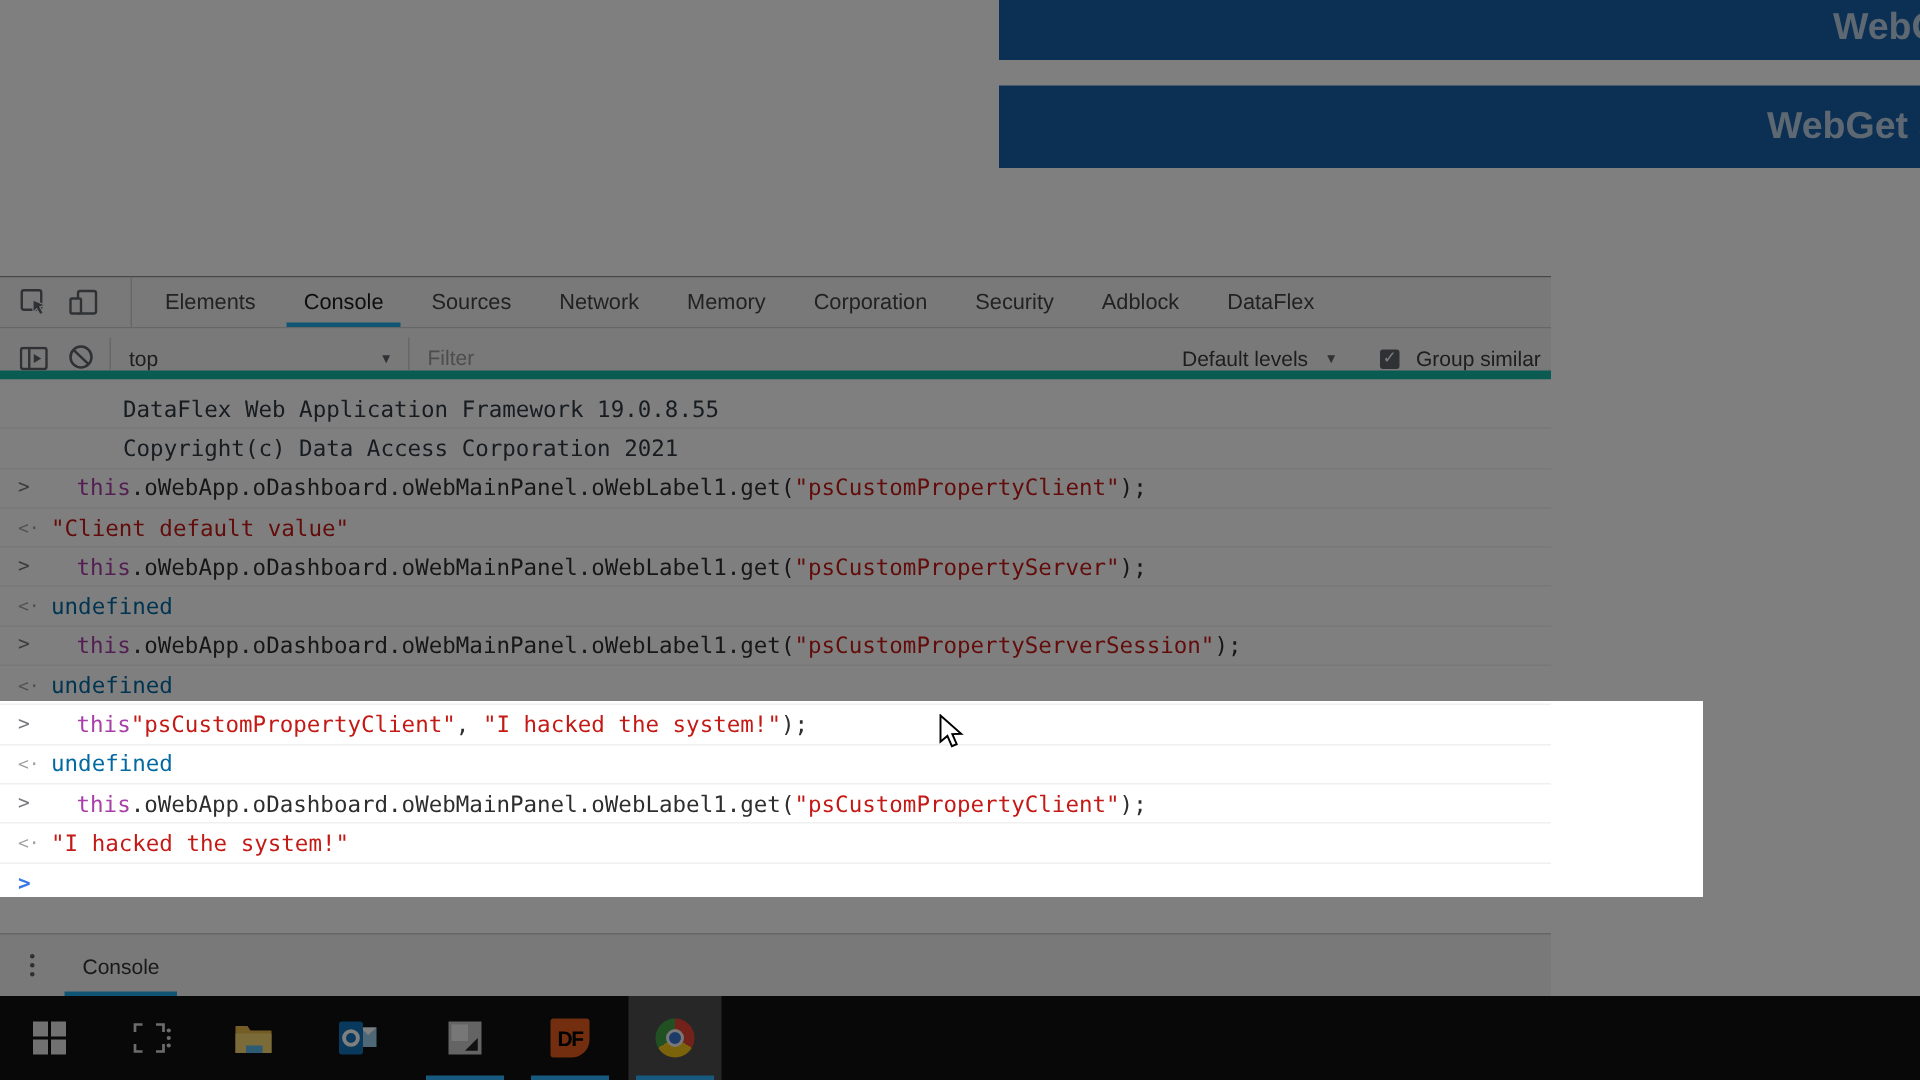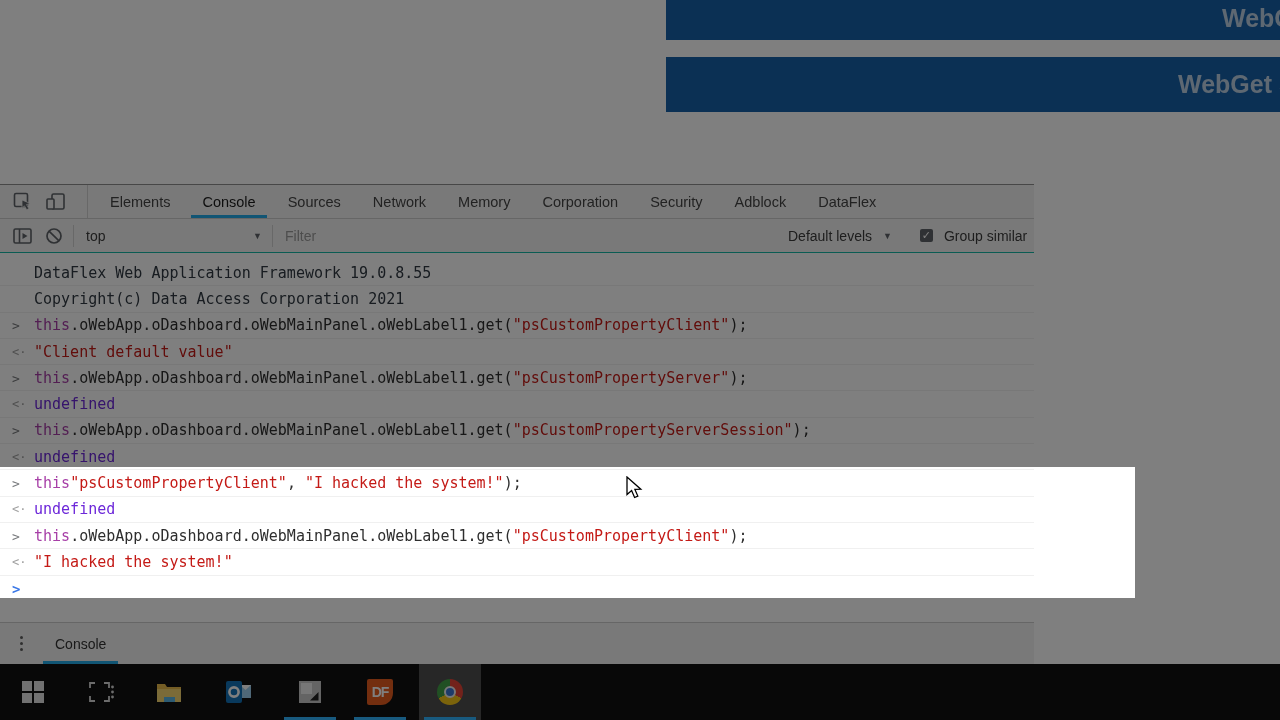--- a/index.html
+++ b/index.html
@@ -18,58 +18,58 @@
   
   .devtools{position:absolute;top:184px;left:0;width:1034px;height:480px;background:#fff;border-top:1px solid #8f8f8f;box-sizing:border-box;}
   .tabbar{height:34px;background:#f3f3f3;border-bottom:1px solid #ccc;display:flex;align-items:stretch;box-sizing:border-box;}
   .tabicons{display:flex;align-items:center;width:88px;border-right:1px solid #d0d0d0;box-sizing:border-box;}
   .tabicons svg{margin-left:13px;}
   .tab{display:flex;align-items:center;padding:0 16px;font-size:14.5px;color:#454545;position:relative;cursor:default;}
   .tab:first-of-type{margin-left:6px;}
   .tab.active{color:#1a1a1a;}
   .tab.active::after{content:"";position:absolute;left:5px;right:5px;bottom:0;height:3px;background:#23aae8;}
 
-  .toolbar{height:34px;background:#f3f3f3;border-bottom:1px solid #14b8a6;display:flex;align-items:center;box-sizing:border-box;position:relative;font-size:14px;color:#3c3c3c;}
+  .toolbar{height:34px;background:#f3f3f3;border-bottom:6px solid #14b8a6;display:flex;align-items:flex-end;box-sizing:border-box;position:relative;font-size:14px;color:#3c3c3c;}
   .tb-sep{width:1px;height:22px;background:#d0d0d0;margin:0 10px;}
   .tb-icon{margin-left:13px;display:flex;align-items:center;}
   .context{width:176px;display:flex;justify-content:space-between;align-items:center;margin-left:2px;}
   .caret{font-size:9px;color:#5f6368;}
   .filter-input{border:none;background:transparent;outline:none;font-size:14px;color:#333;width:300px;font-family:"Liberation Sans",sans-serif;}
   .filter-input::placeholder{color:#9a9a9a;}
   .levels-cluster{position:absolute;left:788px;display:flex;align-items:center;gap:11px;}
   .checkbox{width:13px;height:13px;background:#5f6368;border-radius:2px;color:#fff;font-size:11px;line-height:13px;text-align:center;display:inline-block;}
 
   
   .console-output{position:absolute;top:68px;left:0;right:0;bottom:42px;background:#fff;overflow:hidden;
                   font-family:"DejaVu Sans Mono",monospace;font-size:15px;padding-top:7px;}
   .crow{height:26.3px;box-sizing:border-box;border-bottom:1px solid #f0f0f0;display:flex;align-items:center;
         padding-left:34px;position:relative;white-space:pre;}
   .crow .gutter{position:absolute;left:12px;top:50%;transform:translateY(-50%);font-size:13px;color:#77797c;}
   .crow.result .gutter{color:#a0a0a0;font-size:12px;}
   .crow.prompt{border-bottom:none;}
   .crow.prompt .gutter{color:#3b78e7;font-weight:bold;font-size:14px;}
   .seg-p{color:#2e2e2e;}
-  .seg-k{color:#a73fa7;}
+  .seg-k{color:#a73fa7;margin-left:17px;}
   .seg-s{color:#c41a16;}
-  .seg-m{color:#6d28d9;}
-  .crow.info span{color:#303942;}
+  .seg-m{color:#0369a1;}
+  .crow.info span{color:#303942;margin-left:48px;}
 
   
   .drawer{position:absolute;left:0;right:0;bottom:0;height:42px;background:#f3f3f3;border-top:1px solid #ccc;display:flex;align-items:stretch;box-sizing:border-box;}
   .kebab{display:flex;flex-direction:column;justify-content:center;gap:3px;margin-left:20px;}
   .kebab i{width:3px;height:3px;border-radius:50%;background:#5f5f5f;}
   .drawer-tab{margin-left:18px;display:flex;align-items:center;padding:0 14px;font-size:14px;color:#333;position:relative;}
   .drawer-tab::after{content:"";position:absolute;left:2px;right:2px;bottom:0;height:3px;background:#23aae8;}
 
   
   .taskbar{position:absolute;left:0;bottom:0;width:1280px;height:56px;background:#101010;}
   .tile{position:absolute;top:0;width:62px;height:56px;display:flex;align-items:center;justify-content:center;}
   .tile.active{background:#4e4e4e;}
   .runline{position:absolute;left:5px;right:5px;bottom:0;height:3px;background:#30b4ff;}
-  .df-icon{width:26px;height:26px;background:#e65c1e;border-radius:2px 2px 12px 2px;color:#ffffff;font-weight:bold;
+  .df-icon{width:26px;height:26px;background:#e65c1e;border-radius:2px 2px 12px 2px;color:#000000;font-weight:bold;
            font-size:14px;letter-spacing:-1px;display:flex;align-items:center;justify-content:center;}
   .chrome-icon{width:26px;height:26px;border-radius:50%;position:relative;
       background:conic-gradient(#e64437 0 120deg,#f7c617 120deg 240deg,#43a047 240deg 360deg);}
   .chrome-icon::after{content:"";position:absolute;left:7px;top:7px;width:8px;height:8px;border-radius:50%;
       background:#3b77d2;border:2px solid #f1f1f1;}
 
   
   .spotlight{position:absolute;left:0;top:467px;width:1135px;height:131px;
              box-shadow:0 0 0 2000px rgba(0,0,0,0.5);pointer-events:none;z-index:40;}
   .cursor{position:absolute;left:626px;top:476px;z-index:60;pointer-events:none;}

